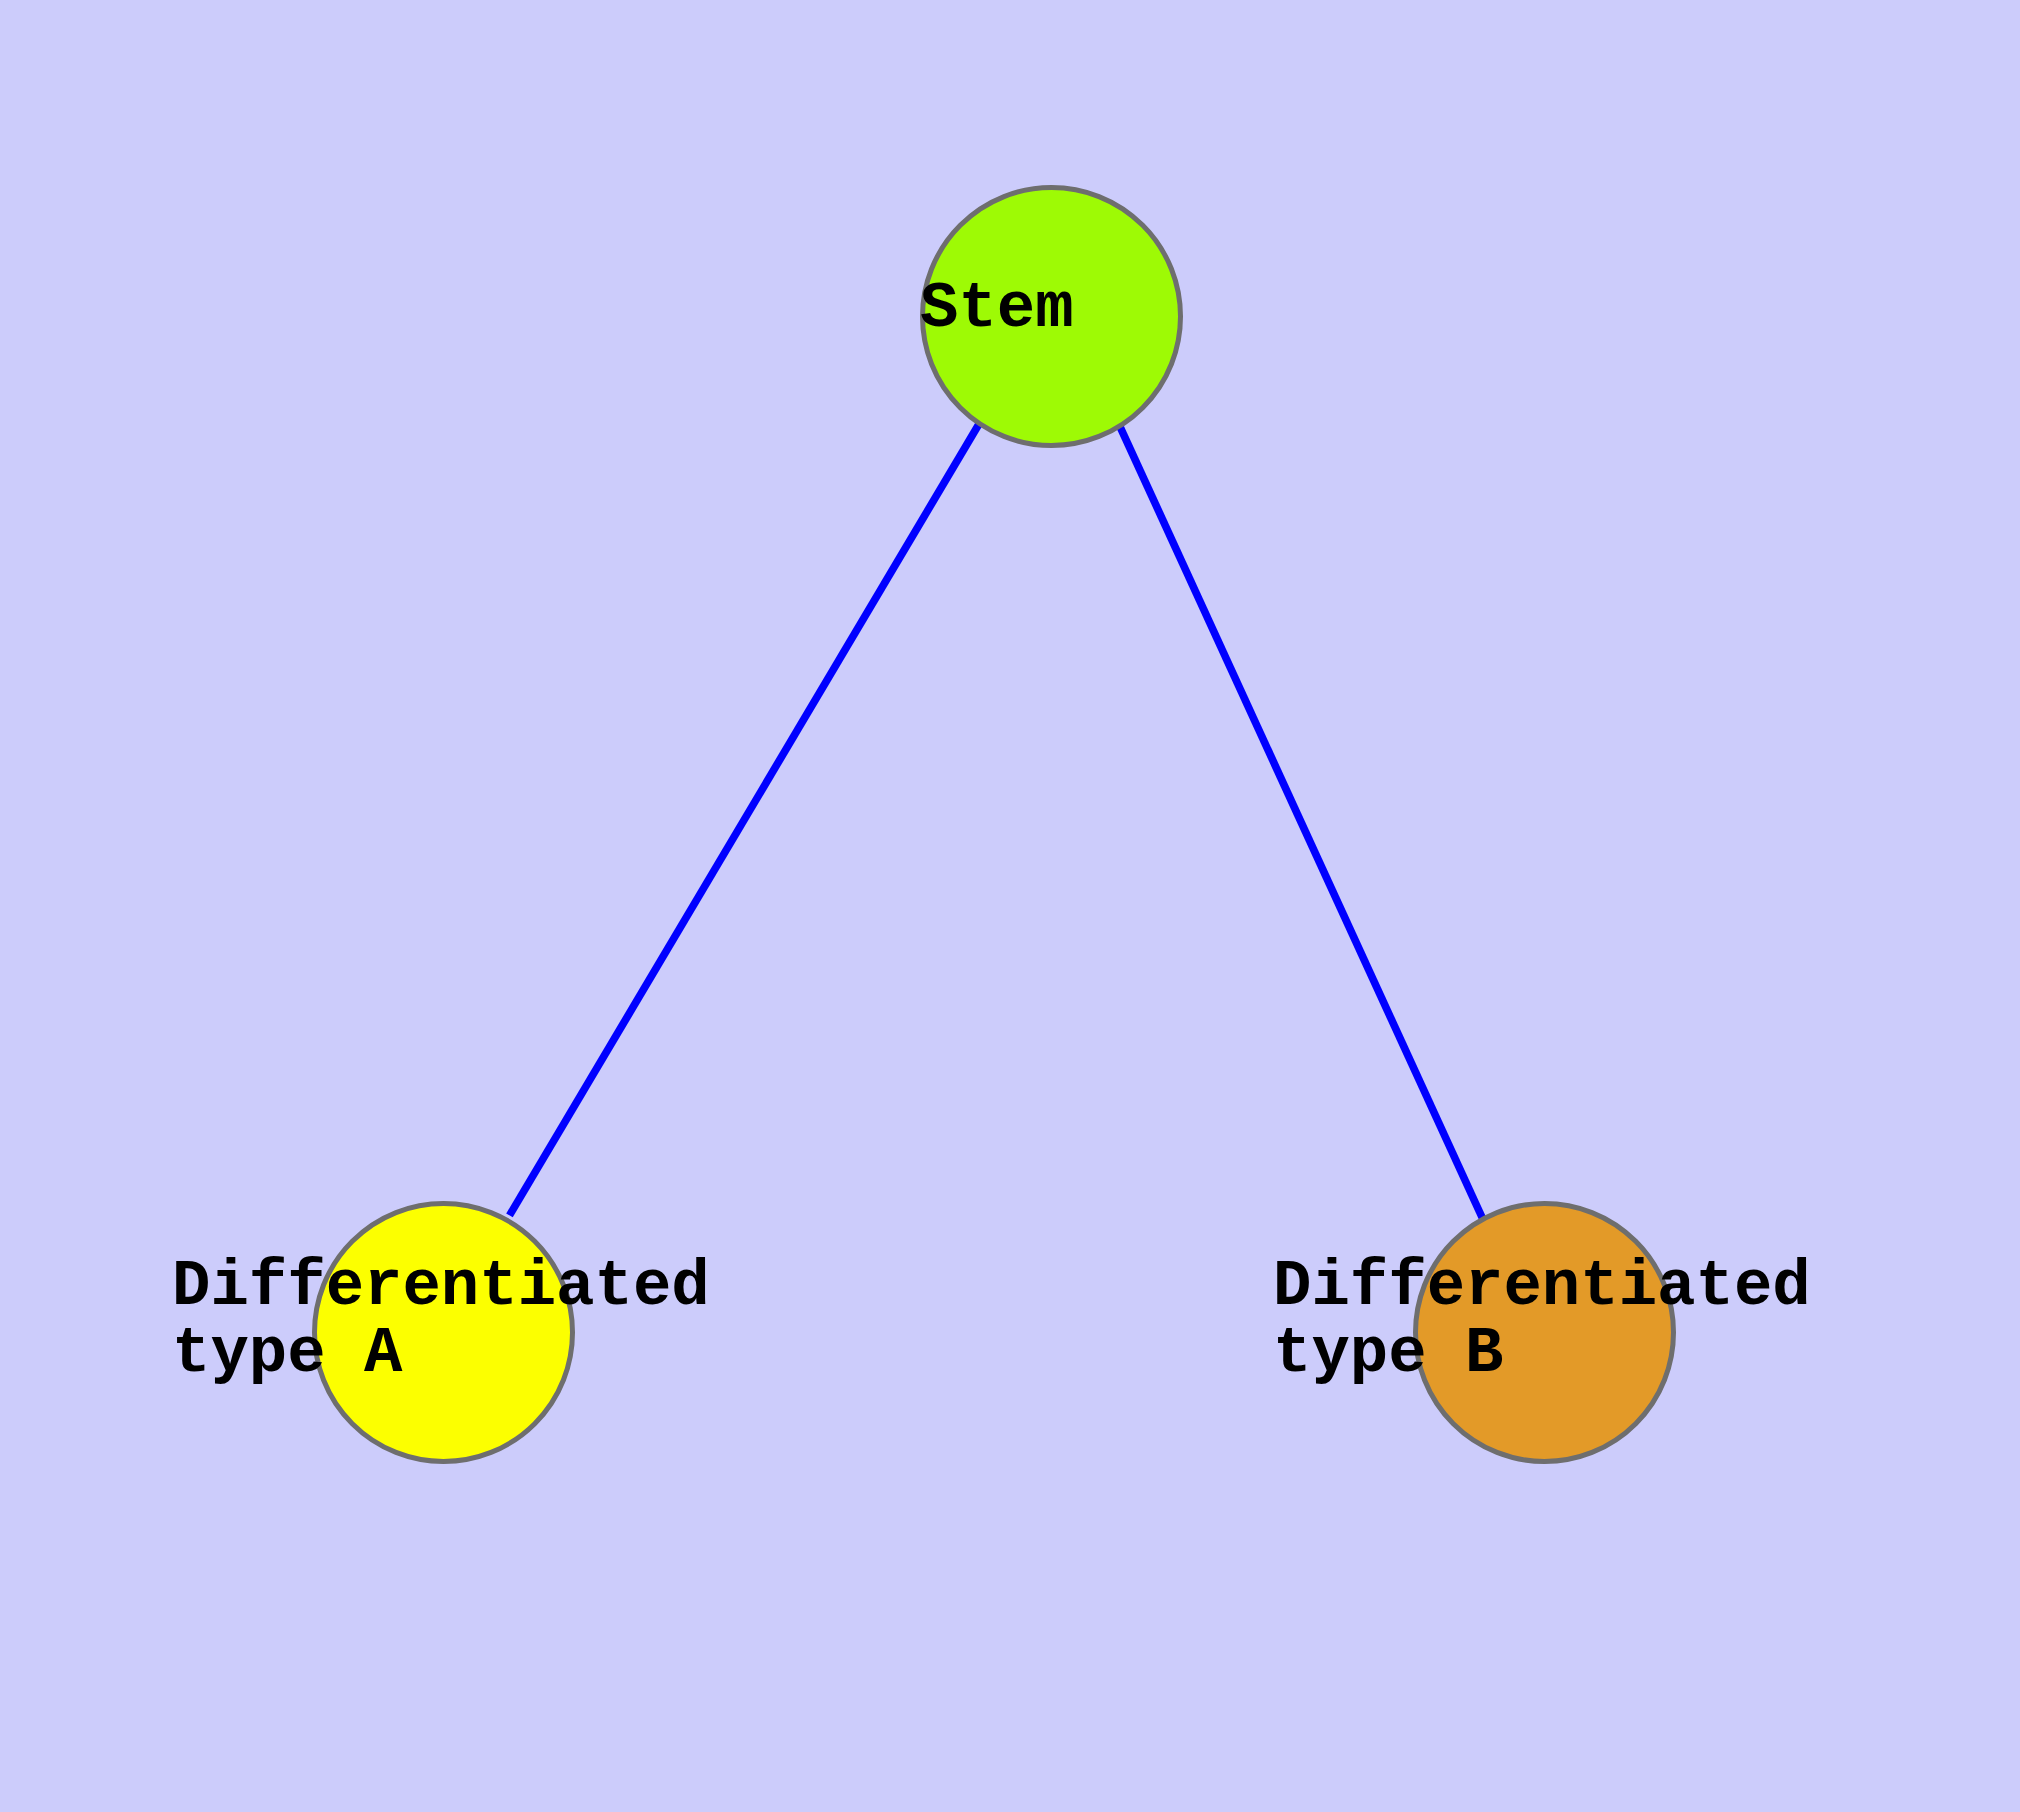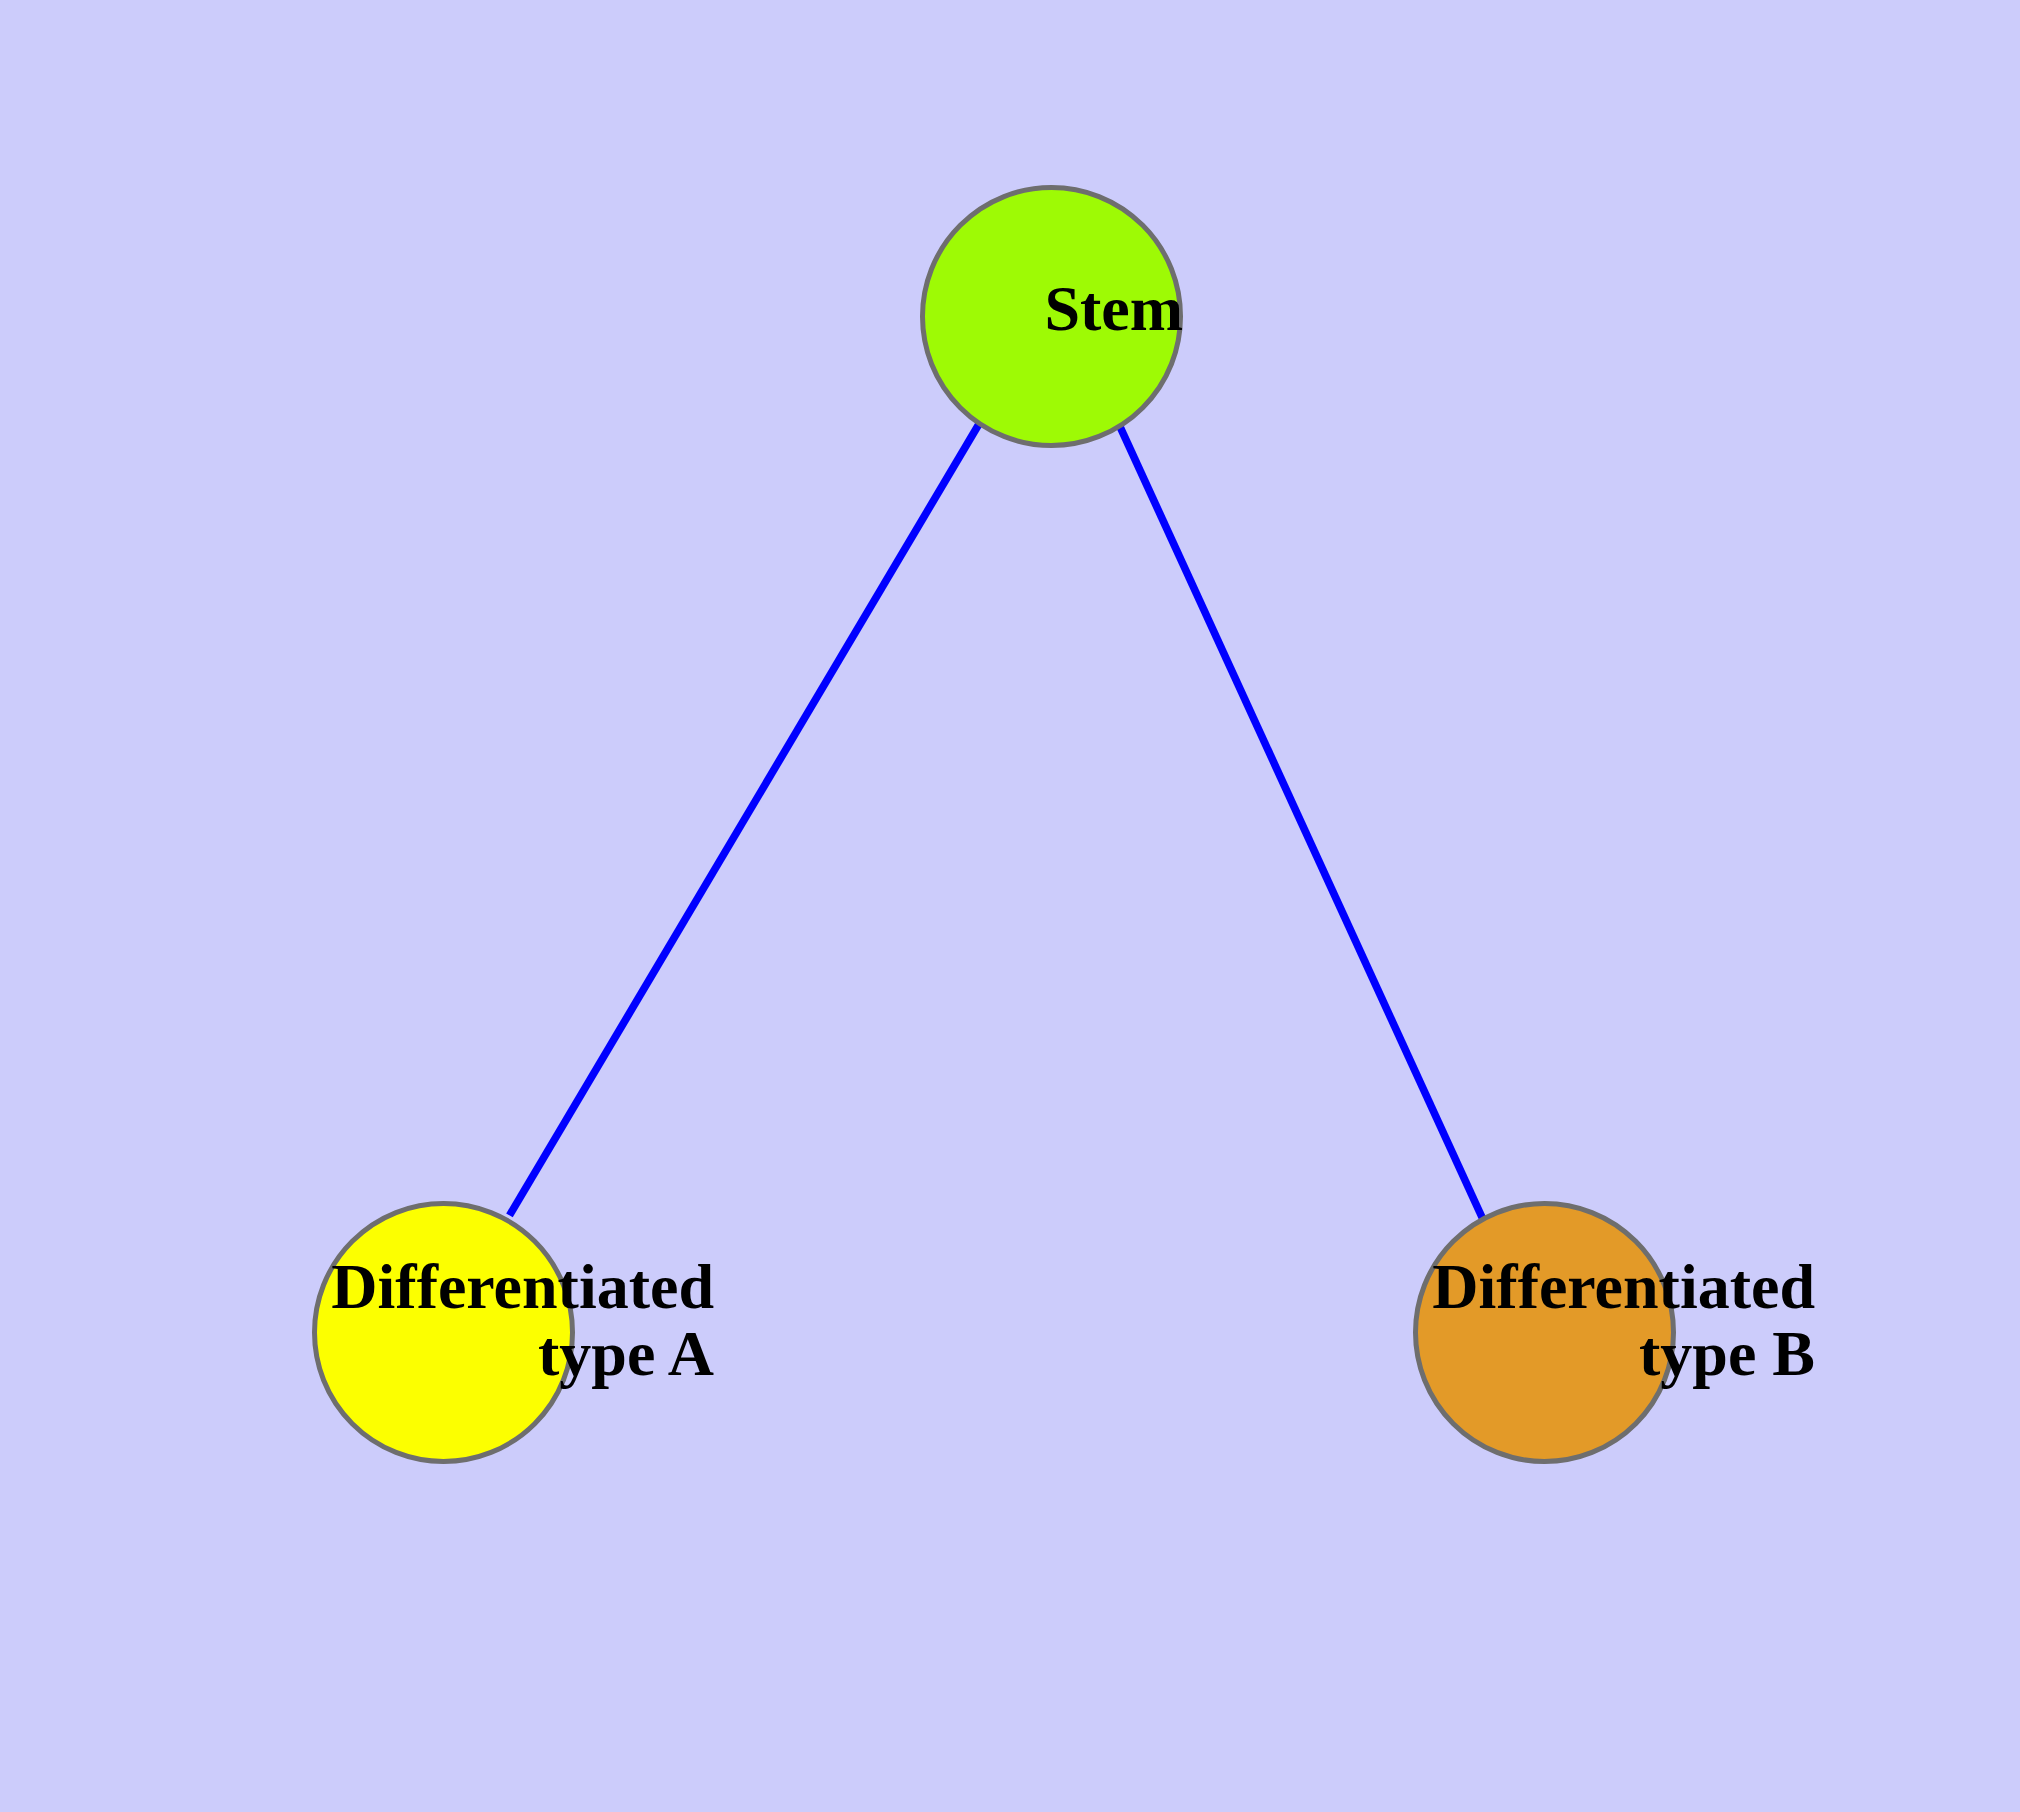--- a/index.html
+++ b/index.html
@@ -27,24 +27,24 @@
     height: 1812px;
   }
   .node {
     position: absolute;
     border-radius: 50%;
     box-sizing: border-box;
     border: 5.1px solid #6e6e6e;
   }
   .node-label {
     position: absolute;
-    text-align: right;
+    text-align: left;
     color: #000000;
     font-weight: bold;
-    font-family: Liberation Serif, serif;
+    font-family: Liberation Mono, monospace;
     white-space: pre;
     line-height: 1.04;
     pointer-events: none;
   }
   #node-stem {
     left: 920px;
     top: 185px;
     width: 263px;
     height: 263px;
     background: #9efa05;

